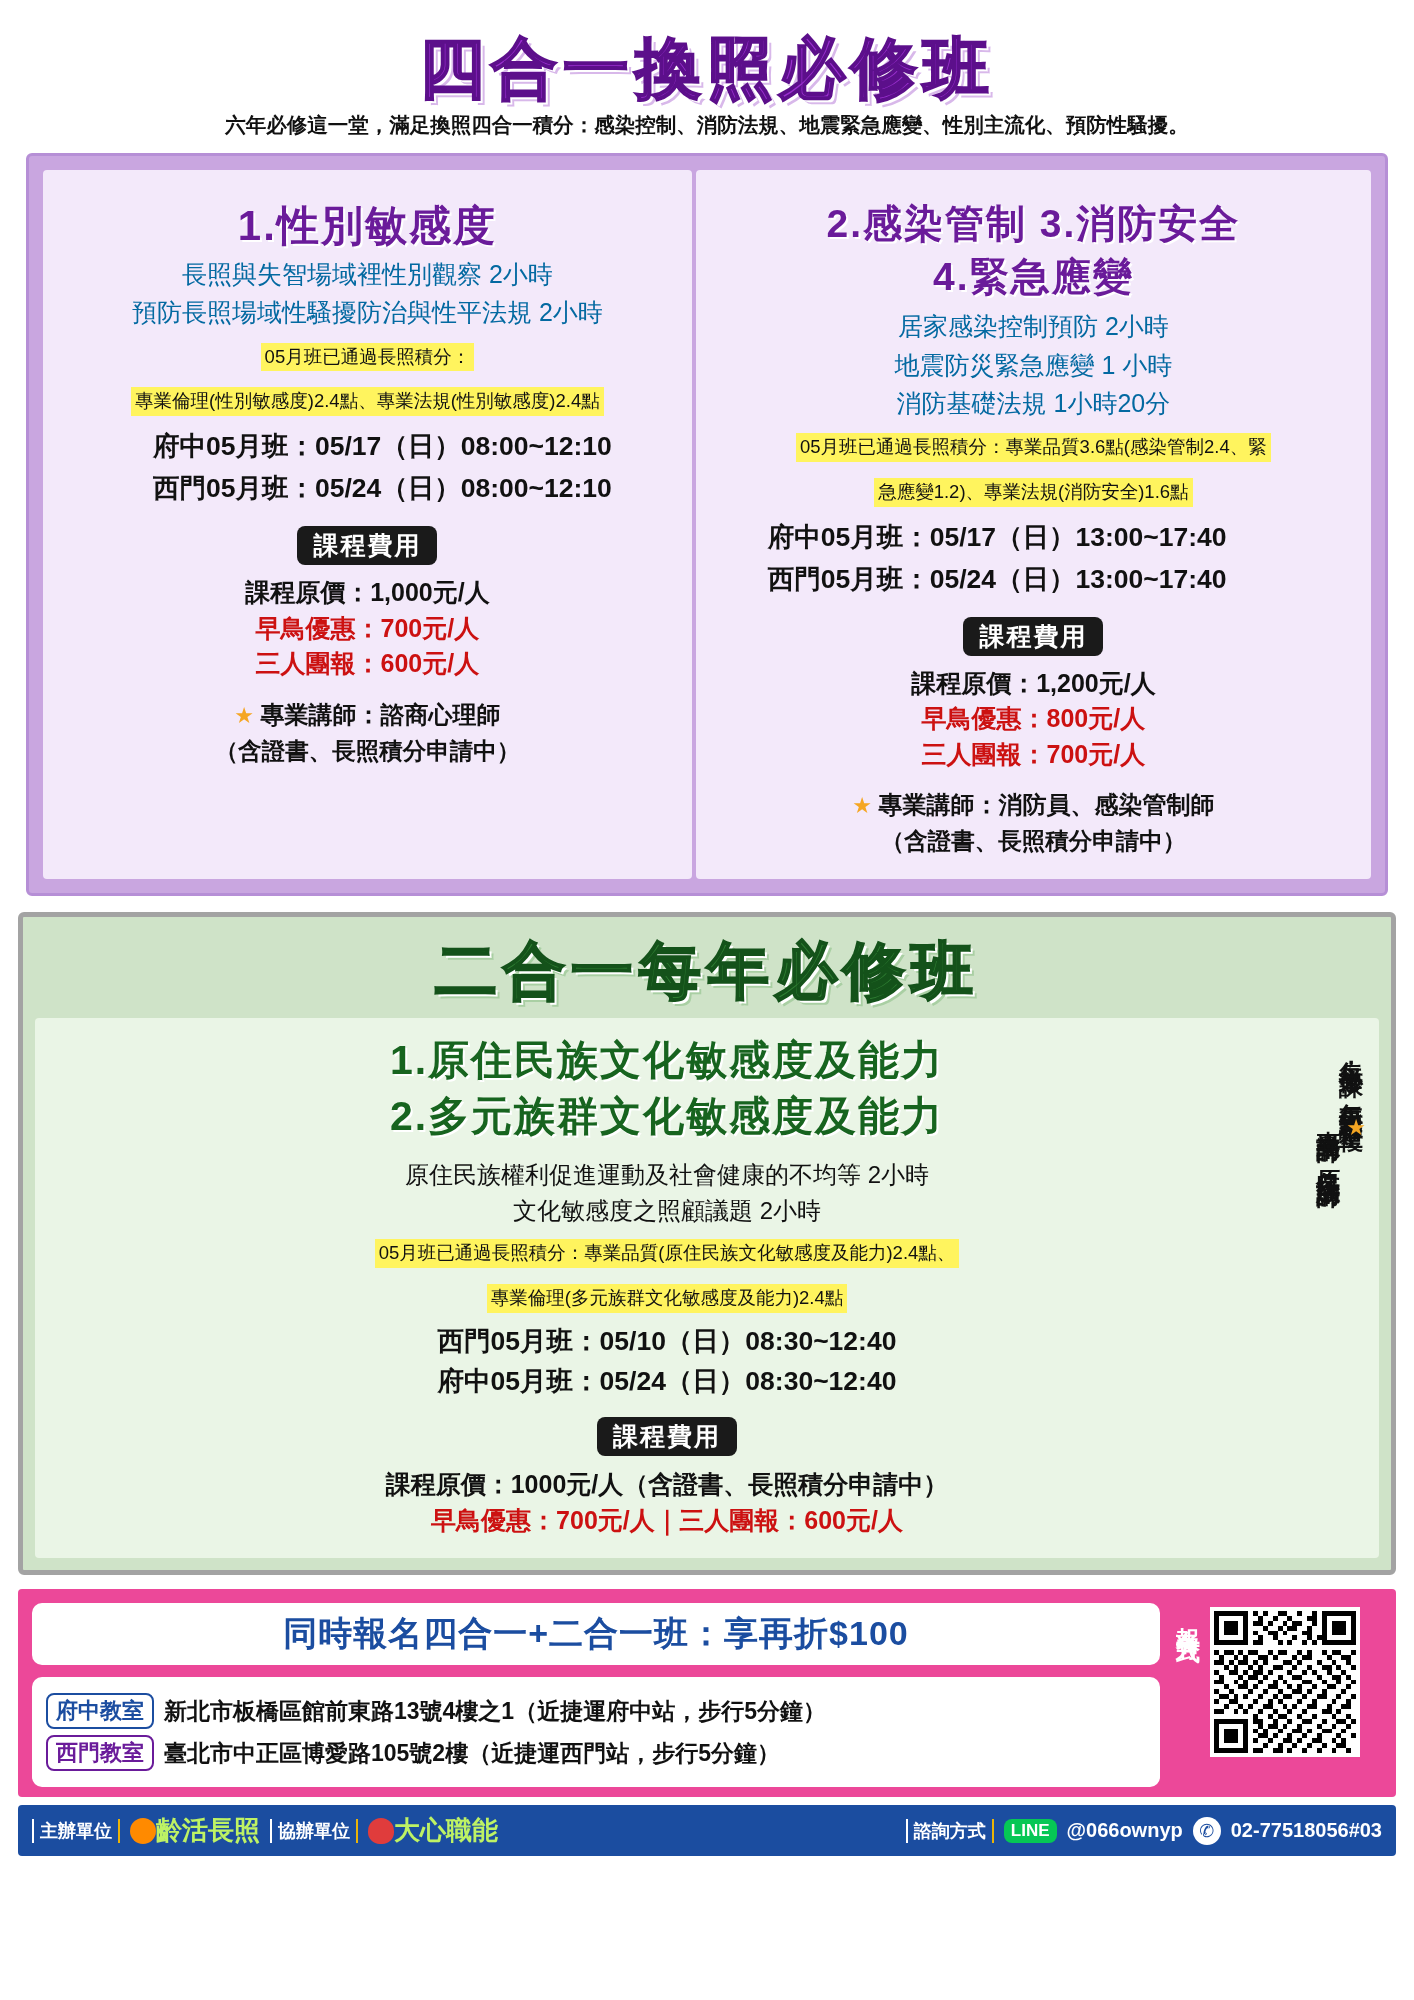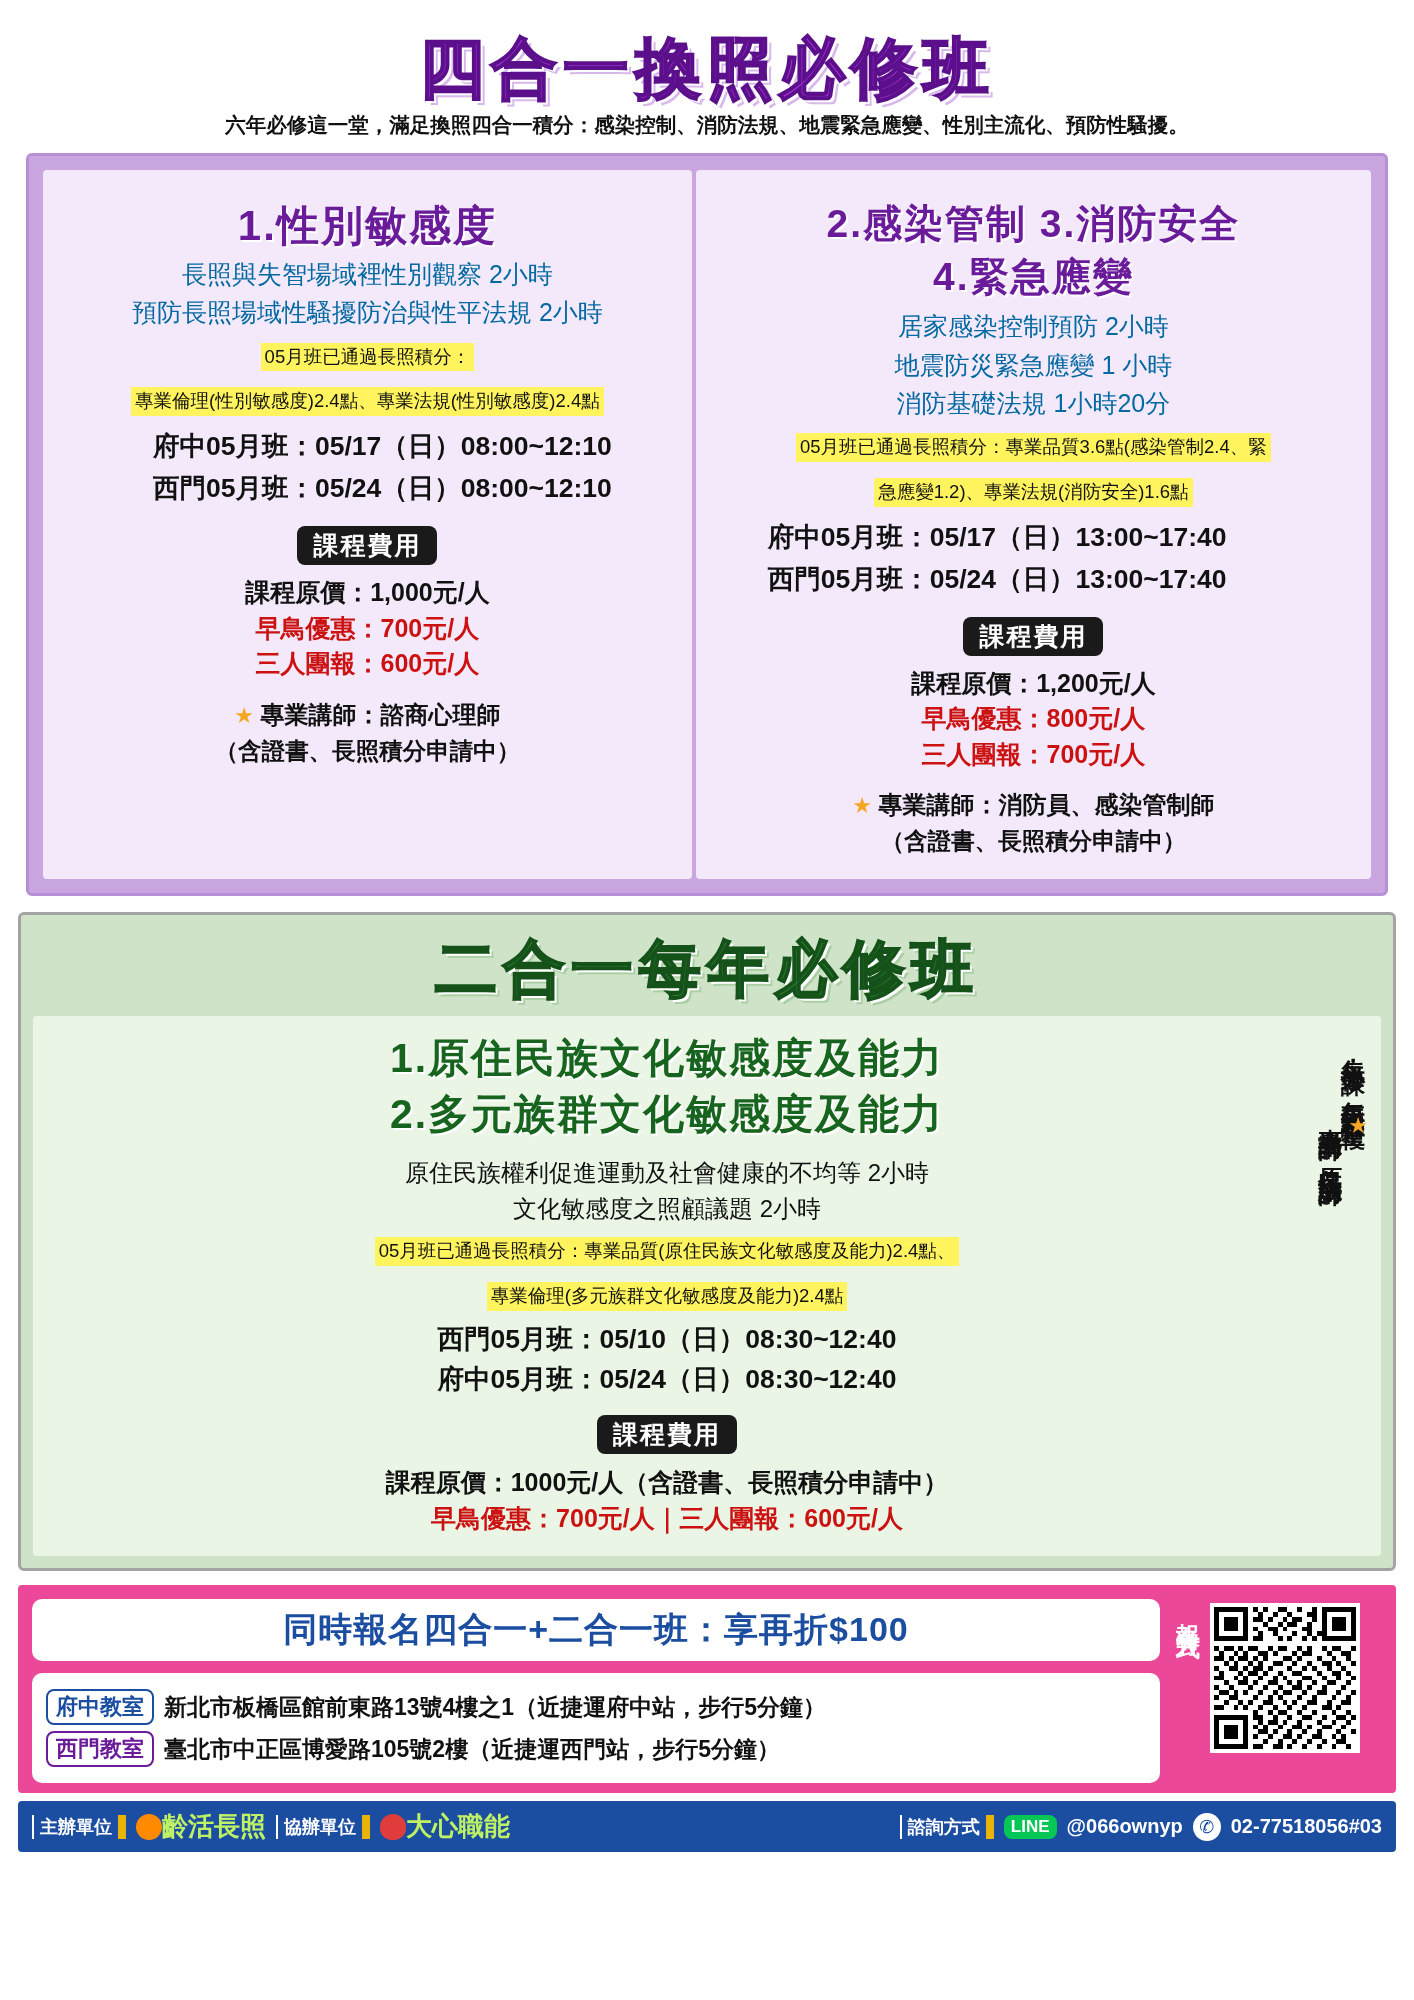--- a/index.html
+++ b/index.html
@@ -132,21 +132,21 @@
     font-size:23.5px;
     font-weight:bold;
     color:#111;
     margin-top:2px;
   }
 
   
   .sec2{
     margin:16px 18px 0 18px;
     background:#cfe3c8;
-    border:3px solid #a3a3a3;
+    border:5px solid #a3a3a3;
     border-radius:6px;
     padding:12px;
     box-sizing:border-box;
   }
   .title2{
     text-align:center;
     font-size:62px;
     font-weight:bold;
     letter-spacing:6px;
     color:#2e7d32;
@@ -282,21 +282,21 @@
     align-items:center;
     gap:10px;
     padding:8px 14px;
     font-size:20px;
     font-weight:bold;
     box-sizing:border-box;
   }
   .barrow .lbl{
     font-size:18px;
     border-left:2px solid #fff;
-    border-right:8px solid #eab308;
+    border-right:2px solid #eab308;
     padding:0 6px;
   }
   .org{
     display:flex;align-items:center;gap:0;
     font-size:26px;font-weight:bold;color:#bef264;
   }
   .org .dot{
     width:26px;height:26px;border-radius:50%;
     background:#ff8a00;display:inline-block;
   }

